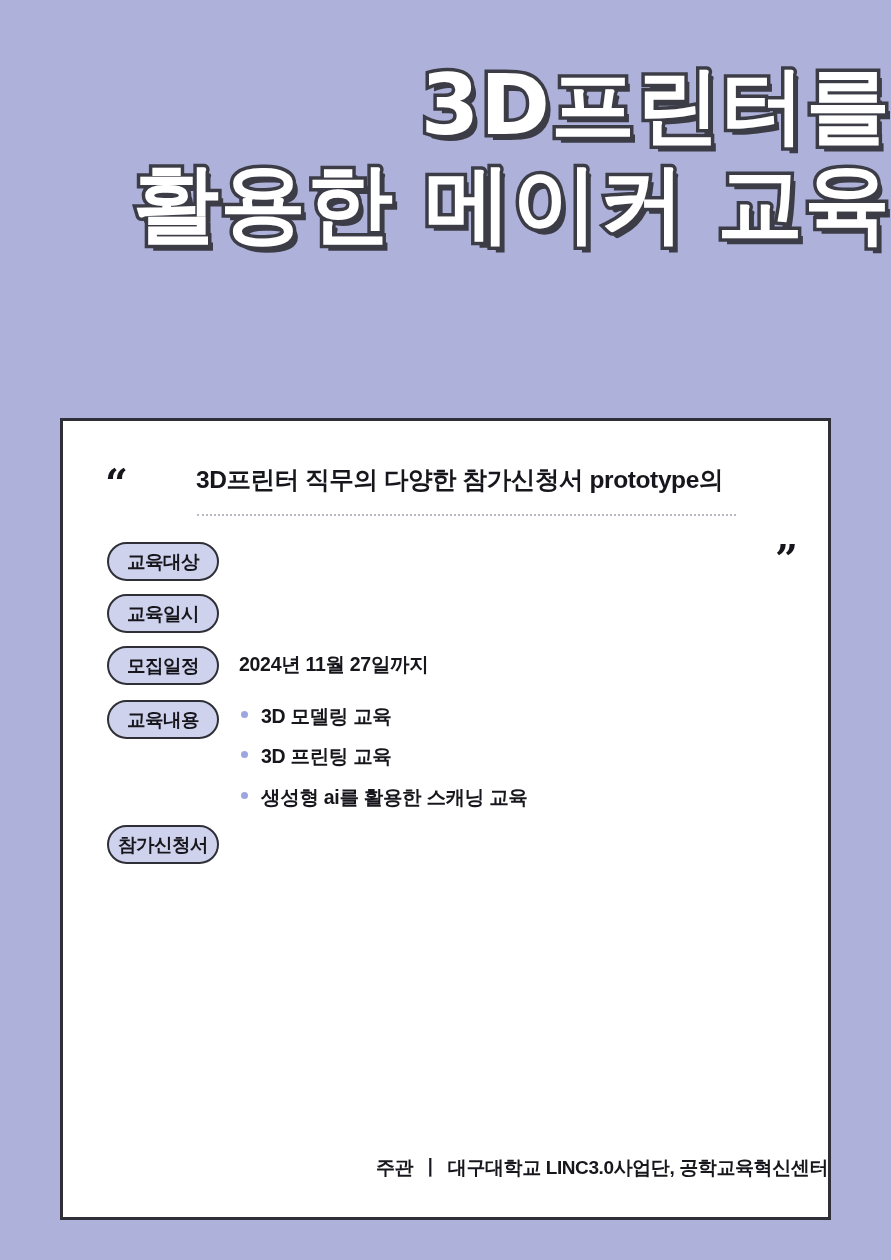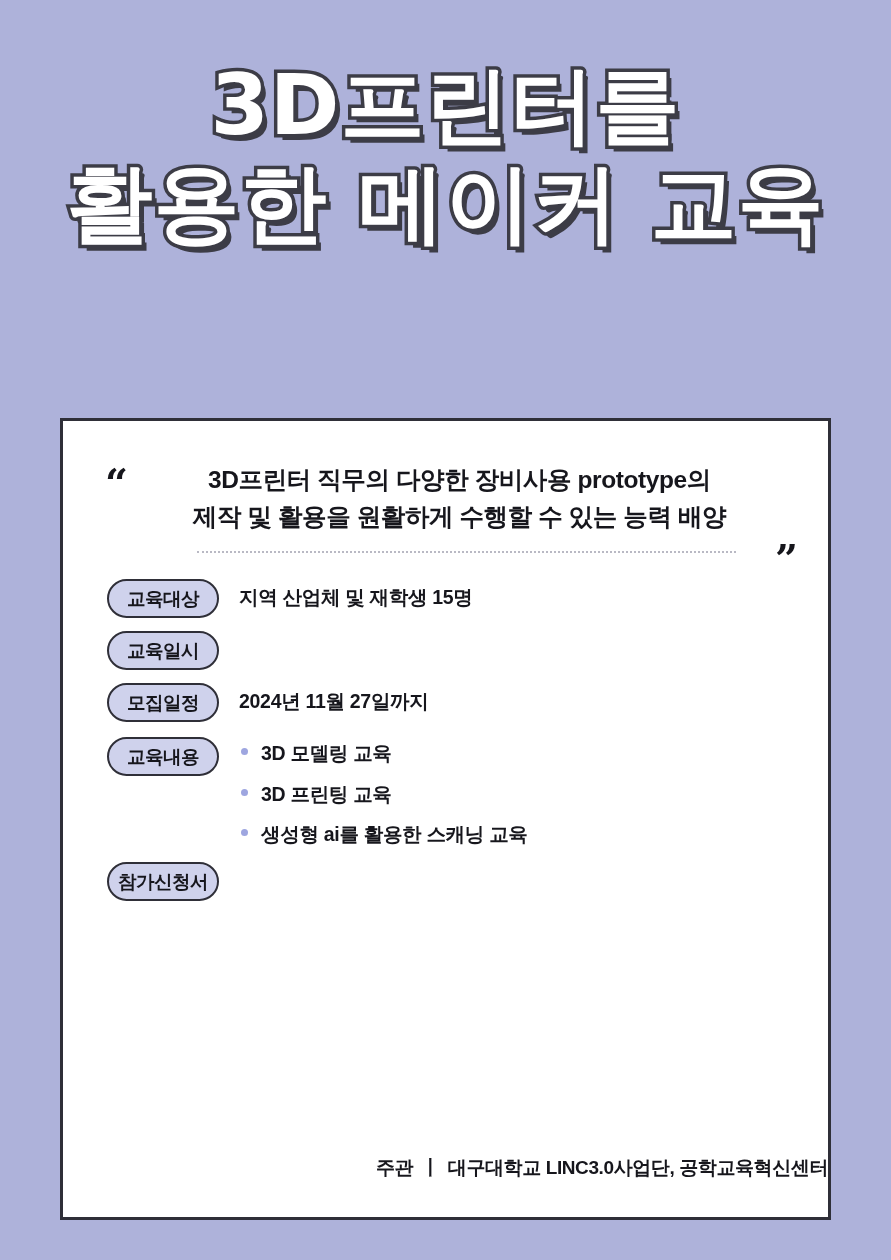--- a/index.html
+++ b/index.html
@@ -18,21 +18,21 @@
     position: relative;
     width: 891px;
     height: 1260px;
     background: #aeb2da;
     box-sizing: border-box;
   }
 
   
   .title-block {
     padding-top: 58px;
-    text-align: center;
+    text-align: right;
   }
   .title-line {
     font-family: "DejaVu Sans", sans-serif;
     font-weight: bold;
     font-size: 84px;
     line-height: 1.13;
     letter-spacing: 1px;
     color: #ffffff;
     -webkit-text-stroke: 7px #3c3c46;
     paint-order: stroke fill;
@@ -182,32 +182,28 @@
   <div class="title-block">
     <div class="title-line">3D프린터를</div>
     <div class="title-line second">활용한 메이커 교육</div>
   </div>
 
   <div class="card">
 
     <div class="quote-wrap">
       <span class="quote-mark quote-open">“</span>
       <span class="quote-mark quote-close">”</span>
-      <p class="quote-text">3D프린터 직무의 다양한 장비사용 prototype의</p>
-      <p class="quote-text">제작 및 활용을 원활하게 수행할 수 있는 능력 배양</p>
+      <p class="quote-text">3D프린터 직무의 다양한 참가신청서 prototype의</p>
       <div class="dotted-rule"></div>
     </div>
 
     <div class="info">
 
       <div class="row">
         <div class="pill">교육대상</div>
-        <div class="row-body">
-          <span class="line">지역 산업체 및 재학생 15명</span>
-        </div>
       </div>
 
       <div class="row">
         <div class="pill">교육일시</div>
       </div>
 
       <div class="row">
         <div class="pill">모집일정</div>
         <div class="row-body">
           <span class="line">2024년 11월 27일까지</span>

